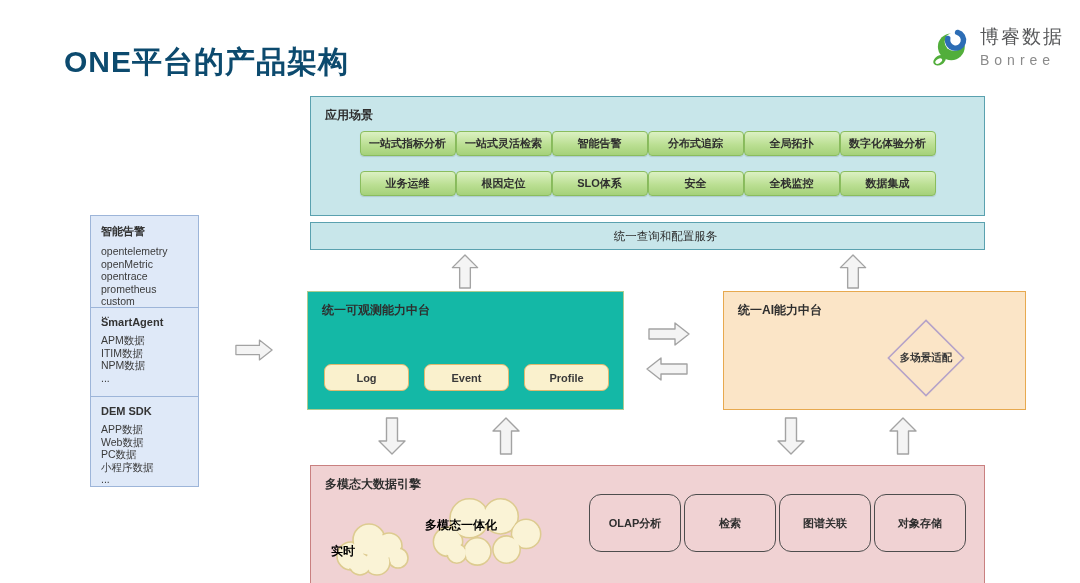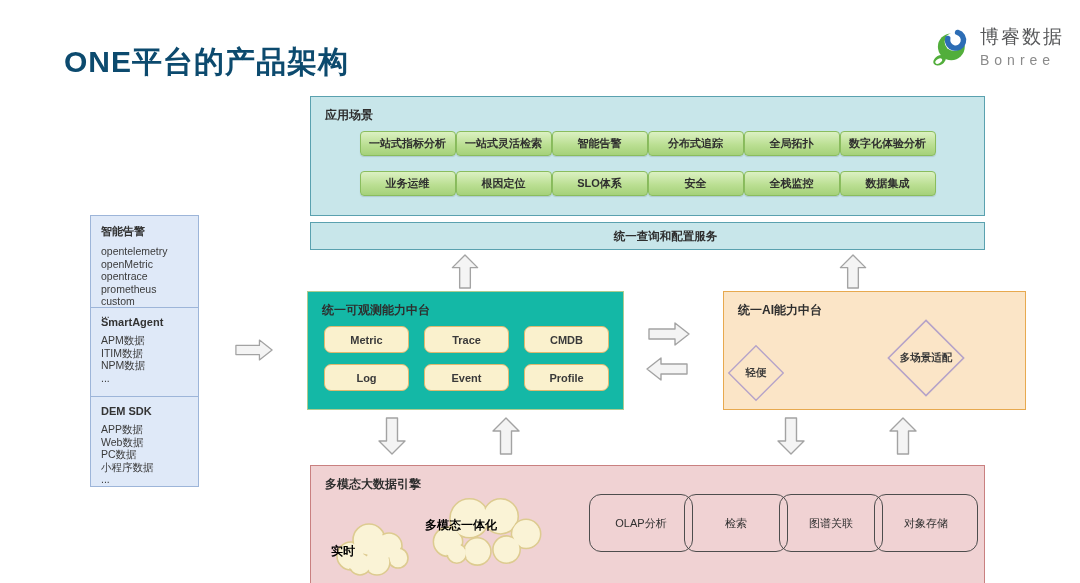--- a/index.html
+++ b/index.html
@@ -26,21 +26,21 @@
           border:1.5px solid #5aa1af;box-sizing:border-box;padding-left:23px;}
   .scene-row{position:absolute;left:0;width:100%;display:flex;justify-content:center;gap:0;}
   .row-1{top:34px;} .row-2{top:74px;}
   .gbtn{width:96px;height:25px;display:flex;align-items:center;justify-content:center;
         font-size:11px;font-weight:bold;color:#2f2f2f;border-radius:4px;
         background:linear-gradient(180deg,#dcf1c3 0%,#bbdf93 55%,#a5d17a 100%);
         border:1px solid #8abd5e;box-shadow:0 1px 1px rgba(0,0,0,0.12);box-sizing:border-box;}
   
   .service-bar{position:absolute;left:310px;top:222px;width:675px;height:28px;background:#c8e6ea;
                border:1.5px solid #5aa1af;box-sizing:border-box;display:flex;align-items:center;
-               justify-content:center;font-size:11.5px;font-weight:bold;color:#2e2e2e;padding-left:36px;}
+               justify-content:center;font-size:11.5px;font-weight:normal;color:#2e2e2e;padding-left:36px;}
   
   .obs{position:absolute;left:307px;top:291px;width:317px;height:119px;background:#14b8a6;
        border:1px solid #aecb90;box-sizing:border-box;}
   .obs-row{position:absolute;left:16px;width:285px;display:flex;justify-content:space-between;}
   .obs-r1{top:34px;} .obs-r2{top:72px;}
   .cbtn{width:85px;height:27px;display:flex;align-items:center;justify-content:center;
         font-size:11px;font-weight:bold;color:#3a3a3a;border-radius:7px;background:#faf1cd;
         border:1px solid #dfb96f;box-sizing:border-box;}
   
   .ai{position:absolute;left:723px;top:291px;width:303px;height:119px;background:#fbe5c7;
@@ -55,22 +55,22 @@
   
   .engine{position:absolute;left:310px;top:465px;width:675px;height:125px;background:#f0d2d3;
           border:1.5px solid #c98080;box-sizing:border-box;}
   .cloud{position:absolute;}
   .cloud svg{position:absolute;left:0;top:0;width:100%;height:100%;}
   .cloud-label{position:absolute;width:100%;text-align:left;font-size:12px;font-weight:bold;color:#000000;}
   .cloud-s{left:20px;top:53px;width:88px;height:58px;}
   .cloud-s .cloud-label{top:24px;}
   .cloud-b{left:114px;top:25px;width:128px;height:80px;}
   .cloud-b .cloud-label{top:26px;}
-  .obtn{position:absolute;width:104px;height:58px;display:flex;align-items:center;justify-content:center;
-        border:1px solid #4d4d4d;border-radius:12px;font-size:11px;font-weight:normal;color:#2f2f2f;
+  .obtn{position:absolute;width:92px;height:58px;display:flex;align-items:center;justify-content:center;
+        border:1px solid #4d4d4d;border-radius:12px;font-size:11px;font-weight:bold;color:#2f2f2f;
         box-sizing:border-box;}
   .ob1{left:278px;top:28px;} .ob2{left:373px;top:28px;} .ob3{left:468px;top:28px;} .ob4{left:563px;top:28px;}
   
   .arrow{position:absolute;}
   .arrow polygon{fill:#f4f4f4;stroke:#a3a3a3;stroke-width:1.4;stroke-linejoin:round;}
 </style>
 </head>
 <body>
 
 <div class="canvas">
@@ -137,40 +137,29 @@
       <div class="gbtn">数据集成</div>
     </div>
   </div>
 
   <div class="service-bar">
     <span>统一查询和配置服务</span>
   </div>
 
   <div class="obs">
     <div class="box-label">统一可观测能力中台</div>
-    <div class="obs-row obs-r1">
-      <div class="cbtn">Metric</div>
-      <div class="cbtn">Trace</div>
-      <div class="cbtn">CMDB</div>
-    </div>
     <div class="obs-row obs-r2">
       <div class="cbtn">Log</div>
       <div class="cbtn">Event</div>
       <div class="cbtn">Profile</div>
     </div>
   </div>
 
   <div class="ai">
     <div class="box-label">统一AI能力中台</div>
-    <div class="diamond d1">
-      <svg viewBox="0 0 100 100" preserveAspectRatio="none">
-          <polygon points="50,3 97,50 50,97 3,50" fill="none" stroke="#b5a3c9" stroke-width="2.4"></polygon>
-        </svg>
-      <div class="dlabel">轻便</div>
-    </div>
     <div class="diamond d3">
       <svg viewBox="0 0 100 100" preserveAspectRatio="none">
           <polygon points="50,3 97,50 50,97 3,50" fill="none" stroke="#b5a3c9" stroke-width="2"></polygon>
         </svg>
       <div class="dlabel">多场景适配</div>
     </div>
   </div>
 
   <div class="engine">
     <div class="box-label">多模态大数据引擎</div>

